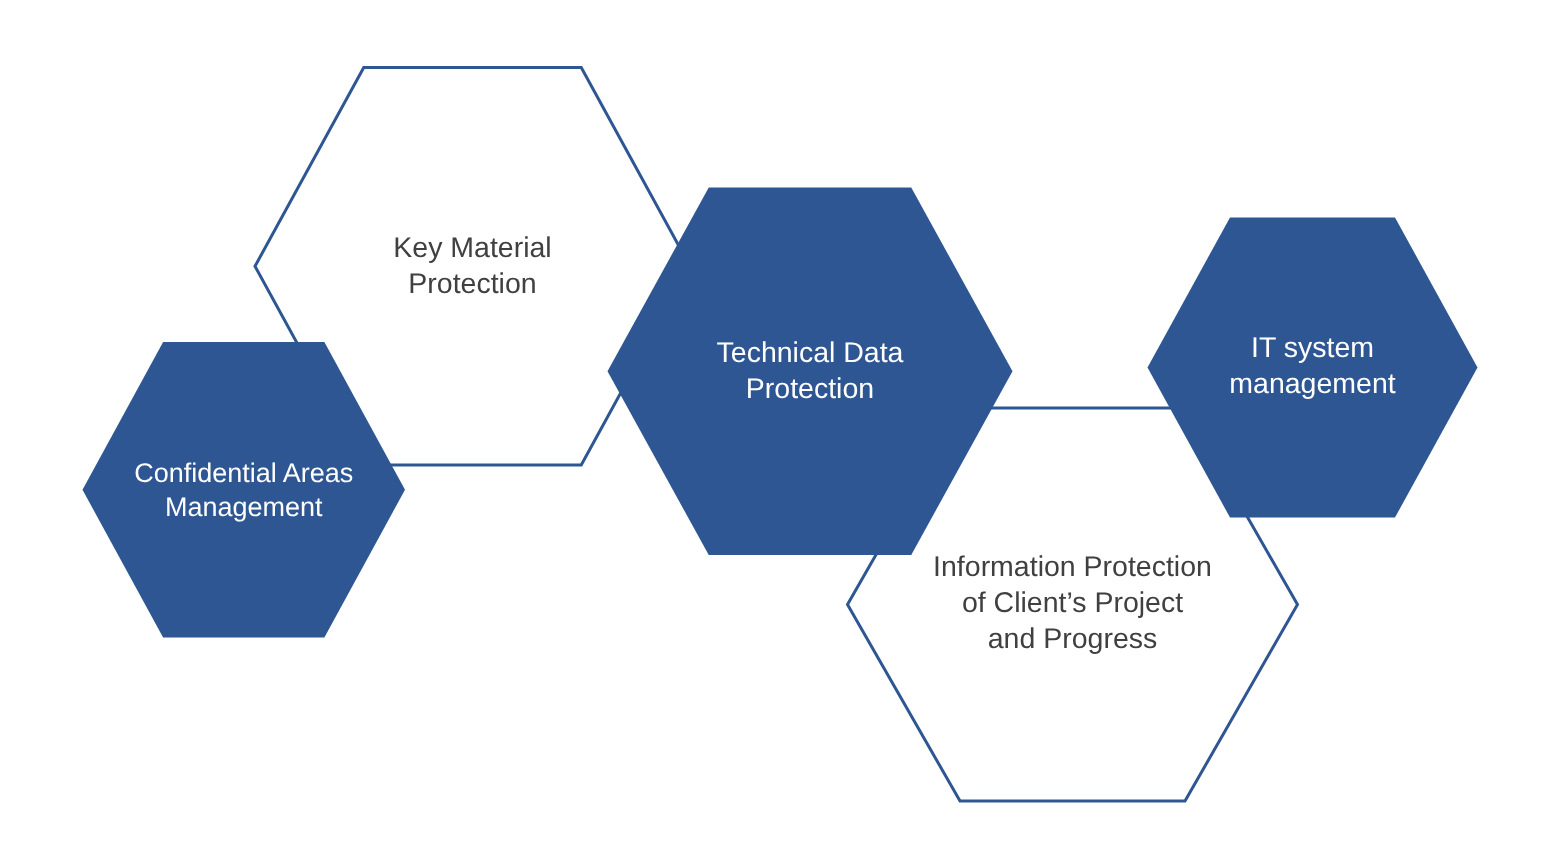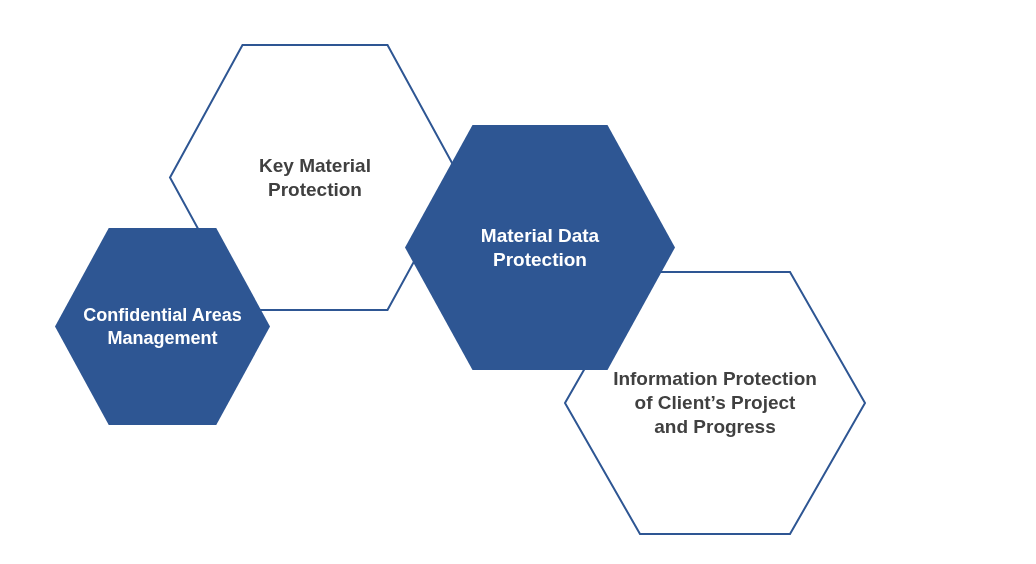--- a/index.html
+++ b/index.html
@@ -20,21 +20,20 @@
   .hex.outline polygon{fill:#ffffff;stroke:var(--blue);stroke-width:2;stroke-linejoin:miter;}
   .hex.filled  polygon{fill:var(--blue);stroke:none;}
   .hex.outline{z-index:1;}
   .hex.filled{z-index:2;}
   .hex-label{
     position:absolute;inset:0;z-index:3;
     display:flex;align-items:center;justify-content:center;
     text-align:center;white-space:pre-line;
     font-size:19px;line-height:1.25;
     pointer-events:none;
-    font-weight:bold;
   }
   .hex.outline .hex-label{color:var(--text-dark);}
   .hex.filled  .hex-label{color:#ffffff;}
 </style>
 </head>
 <body>
 
 <div class="canvas">
 
   <div class="hex outline" style="left:170px;top:45px;width:290px;height:265px">
@@ -59,18 +58,25 @@
       <polygon points="0,98.5 53.75,0 161.25,0 215,98.5 161.25,197 53.75,197"></polygon>
     </svg>
     <div class="hex-label" style="font-size:18px">Confidential Areas
 Management</div>
   </div>
 
   <div class="hex filled" style="left:405px;top:125px;width:270px;height:245px">
     <svg width="270" height="245" viewBox="0 0 270 245">
       <polygon points="0,122.5 67.5,0 202.5,0 270,122.5 202.5,245 67.5,245"></polygon>
     </svg>
-    <div class="hex-label">Material Data
+    <div class="hex-label">Technical Data
 Protection</div>
   </div>
 
+  <div class="hex filled" style="left:765px;top:145px;width:220px;height:200px">
+    <svg width="220" height="200" viewBox="0 0 220 200">
+      <polygon points="0,100 55,0 165,0 220,100 165,200 55,200"></polygon>
+    </svg>
+    <div class="hex-label">IT system
+management</div>
+  </div>
 
 </div>
 
 </body></html>

